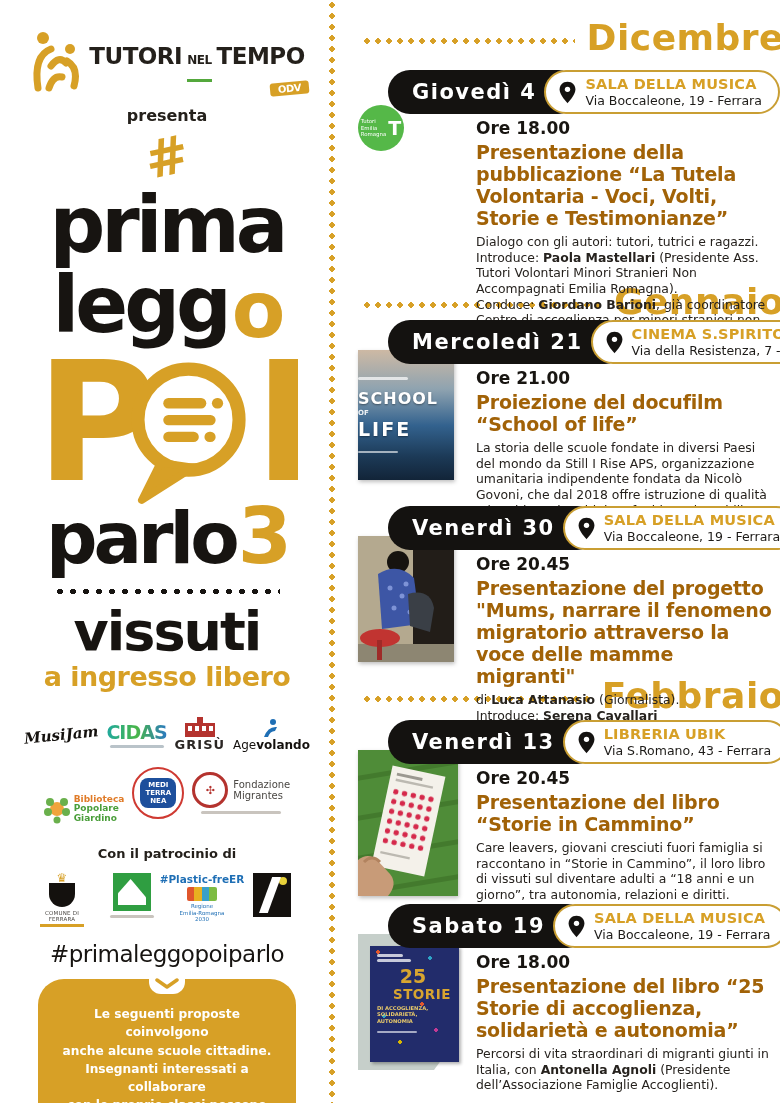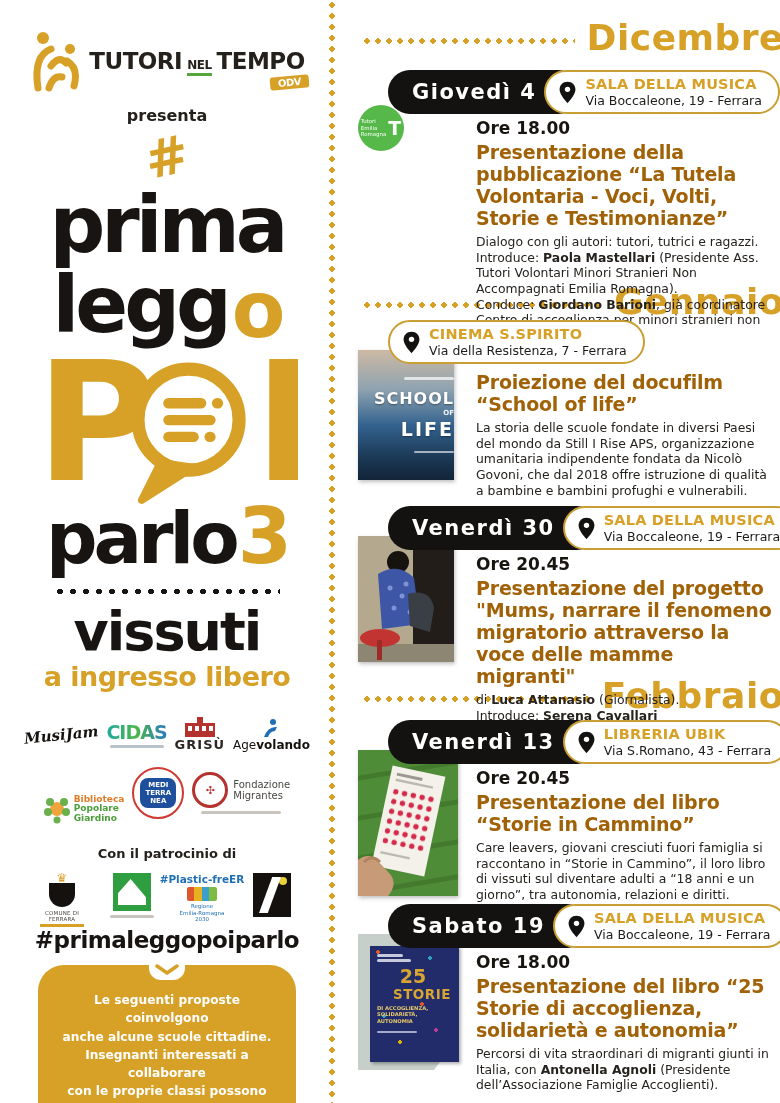--- a/index.html
+++ b/index.html
@@ -7,21 +7,21 @@
         font-family:"DejaVu Sans","Liberation Sans",sans-serif;color:#1d1b18;}
   
   .vline{position:absolute;left:329px;top:0;width:6px;height:1103px;
          background-image:radial-gradient(circle 2.6px at 3px 5px,#d7a026 99%,transparent);
          background-size:6px 11px;background-repeat:repeat-y;}
   
   .left{position:absolute;left:28px;top:0;width:278px;text-align:center;}
   .brand{display:flex;align-items:center;justify-content:center;gap:8px;margin-top:28px;height:68px;}
   .brand-icon{width:52px;height:64px;flex:none;}
   .brand-text{position:relative;display:flex;align-items:baseline;gap:5px;font-weight:800;font-size:23px;color:#24201b;letter-spacing:-0.5px;}
-  .brand-text .nel{font-size:12px;border-bottom:3px solid #54a83c;padding-bottom:1px;font-weight:700;}
+  .brand-text .nel{font-size:12px;border-bottom:3px solid #54a83c;padding-bottom:12px;font-weight:700;}
   .odv{position:absolute;right:-4px;bottom:-13px;background:#d7a026;color:#fff;font-size:10px;font-weight:700;
        padding:1px 8px;border-radius:3px;transform:rotate(-5deg);}
   .presenta{margin-top:10px;font-size:16px;font-weight:600;color:#24201b;}
   .hash{display:inline-block;font-size:52px;font-weight:800;color:#d7a026;transform:rotate(-12deg);height:56px;line-height:56px;margin-top:4px;}
   .prima,.leggo,.parlo{font-size:78px;line-height:80px;font-weight:800;color:#171411;letter-spacing:-4px;}
   .parlo{font-size:72px;line-height:76px;}
   .goldo{color:#d7a026;position:relative;top:5px;margin-left:4px;}
   .gold3{color:#d7a026;font-size:78px;margin-left:2px;}
   .poi{margin:-6px 0 -10px 0;}
   .ldots{margin:12px auto 0;width:226px;height:7px;
@@ -61,21 +61,21 @@
               clip-path:polygon(0 55%,45% 0,100% 70%,100% 100%,0 100%);}
   .rer-bar{width:44px;height:3px;background:#c9c4be;margin-top:4px;border-radius:2px;}
   .plastic-txt{font-size:10.5px;font-weight:800;color:#1f6fb5;white-space:nowrap;}
   .plastic-map{width:30px;height:14px;margin-top:2px;border-radius:2px;
                background:linear-gradient(90deg,#e0562c 0 25%,#e8b020 25% 50%,#3aa0c9 50% 75%,#7dbb42 75% 100%);}
   .plastic-sub{font-size:5.5px;color:#1f6fb5;line-height:1.2;margin-top:2px;white-space:pre-line;}
   .blacklogo{width:38px;height:44px;background:#14110e;position:relative;}
   .blacklogo::after{content:"";position:absolute;left:6px;top:4px;width:22px;height:36px;background:#fff;
                     clip-path:polygon(60% 0,100% 0,40% 100%,0 100%);}
   .blacklogo .dot{position:absolute;right:4px;top:4px;width:8px;height:8px;border-radius:50%;background:#e8d23a;}
-  .hashtag{font-size:23px;font-weight:700;color:#171411;letter-spacing:-0.5px;}
+  .hashtag{margin-top:14px;font-size:23px;font-weight:400;color:#171411;letter-spacing:-0.5px;}
   .notebox{position:relative;margin:12px 10px 0;background:#d7a026;border-radius:26px;padding:26px 14px 30px;}
   .notch{position:absolute;top:-1px;left:50%;transform:translateX(-50%);width:36px;height:16px;background:#fff;
          border-radius:0 0 12px 12px;display:flex;align-items:flex-start;justify-content:center;}
   .note-txt{color:#fff;font-size:12.2px;line-height:1.5;font-weight:600;white-space:pre-line;}
   
   .right{position:absolute;left:346px;top:0;width:426px;}
   .month-row{position:absolute;left:16px;width:100%;display:flex;align-items:center;gap:12px;height:46px;}
   .mdots{flex:1;height:6px;margin-top:8px;
          background-image:radial-gradient(circle 2.6px at 5px 3px,#d7a026 99%,transparent);
          background-size:11px 6px;background-repeat:repeat-x;}
@@ -97,21 +97,21 @@
   .edesc{font-size:12.4px;color:#26221e;line-height:1.26;margin-top:5px;white-space:pre-line;}
   .edesc b{font-weight:700;}
   
   .cover{width:96px;box-shadow:1px 2px 4px rgba(0,0,0,.25);}
   .tut-red{background:#9e1f2e;color:#fff;text-align:center;padding:4px 2px 5px;}
   .tut-t1{font-size:12px;font-weight:800;line-height:13px;letter-spacing:-0.3px;}
   .tut-sub{margin-top:3px;background:#871a28;font-size:6.3px;font-weight:700;line-height:1.25;padding:2px 0;white-space:pre-line;}
   .badge-tnt{margin-top:5px;width:46px;height:46px;border-radius:50%;background:#55b848;display:flex;align-items:center;justify-content:center;gap:2px;}
   .badge-lines{font-size:5.4px;color:#fff;line-height:1.2;text-align:left;white-space:pre-line;}
   .badge-T{color:#fff;font-size:19px;font-weight:800;}
-  .cv-school{width:96px;height:130px;display:flex;flex-direction:column;align-items:flex-end;justify-content:center;gap:1px;
+  .cv-school{width:96px;height:130px;display:flex;flex-direction:column;align-items:flex-start;justify-content:center;gap:1px;
              background:linear-gradient(180deg,#cdb9a4 0%,#8fa3b0 30%,#33628e 58%,#1c3a57 82%,#122438 100%);
              color:#fff;box-shadow:1px 2px 4px rgba(0,0,0,.25);}
   .sc-cred{width:50px;height:3px;background:rgba(255,255,255,.7);margin-bottom:8px;border-radius:2px;}
   .sc1{font-size:16px;font-weight:800;letter-spacing:1px;text-shadow:0 1px 2px rgba(0,0,0,.4);}
   .sc-of{font-size:7px;font-weight:700;opacity:.9;}
   .sc2{font-size:19px;font-weight:800;letter-spacing:2px;text-shadow:0 1px 2px rgba(0,0,0,.4);}
   .sc-bar{width:40px;height:2px;background:rgba(255,255,255,.6);margin-top:10px;border-radius:2px;}
   .e5wrap{position:relative;width:102px;height:136px;}
   .e5shadow{position:absolute;left:0;top:0;width:100px;height:136px;background:#c6cfca;
             clip-path:polygon(0 0,100% 0,100% 76%,76% 100%,0 100%);}
@@ -331,20 +331,21 @@
       </div>
     </section>
 
     <div class="month-row" style="top:278px">
       <div class="mdots"></div>
       <div class="mname">Gennaio</div>
     </div>
 
     <section class="event" style="top:320px">
       <div class="pills">
+        <div class="dpill">Mercoledì 21</div>
         <div class="lpill">
           <svg class="pin" viewBox="0 0 24 29">
             <path d="M12 1 C6 1 2 5.5 2 11 C2 17.5 12 28 12 28 C12 28 22 17.5 22 11 C22 5.5 18 1 12 1 Z" fill="#141210"></path>
             <circle cx="12" cy="10.5" r="3.4" fill="#fff"></circle>
           </svg>
           <div>
             <div class="venue">CINEMA S.SPIRITO</div>
             <div class="addr">Via della Resistenza, 7 - Ferrara</div>
           </div>
         </div>
@@ -353,20 +354,21 @@
         <div class="imgcol">
           <div class="cv-school">
             <div class="sc-cred"></div>
             <div class="sc1">SCHOOL</div>
             <div class="sc-of">OF</div>
             <div class="sc2">LIFE</div>
             <div class="sc-bar"></div>
           </div>
         </div>
         <div class="txtcol">
+          <div class="ore">Ore 21.00</div>
           <div class="etitle">Proiezione del docufilm “School of life”</div>
           <div class="edesc"><span>La storia delle scuole fondate in diversi Paesi del mondo da Still I Rise APS, organizzazione umanitaria indipendente fondata da Nicolò Govoni, che dal 2018 offre istruzione di qualità a bambine e bambini profughi e vulnerabili.</span></div>
         </div>
       </div>
     </section>
 
     <section class="event" style="top:506px">
       <div class="pills">
         <div class="dpill">Venerdì 30</div>
         <div class="lpill">

